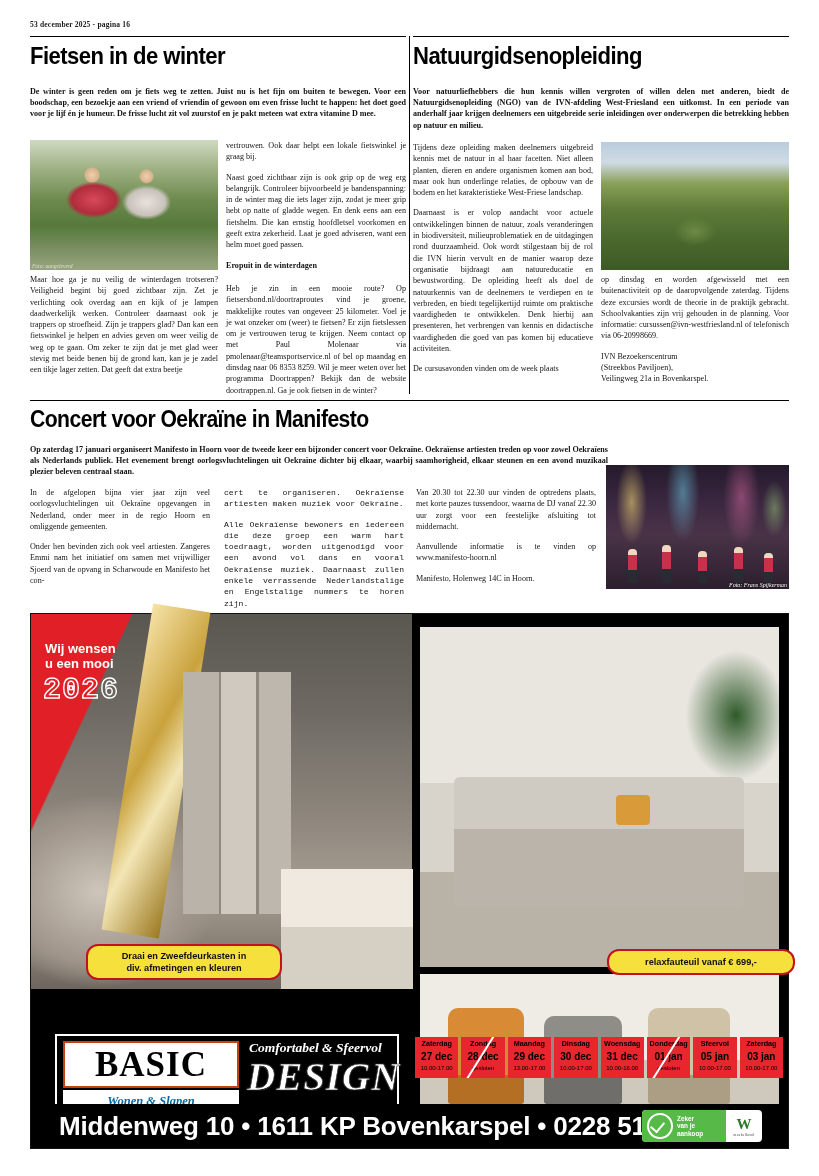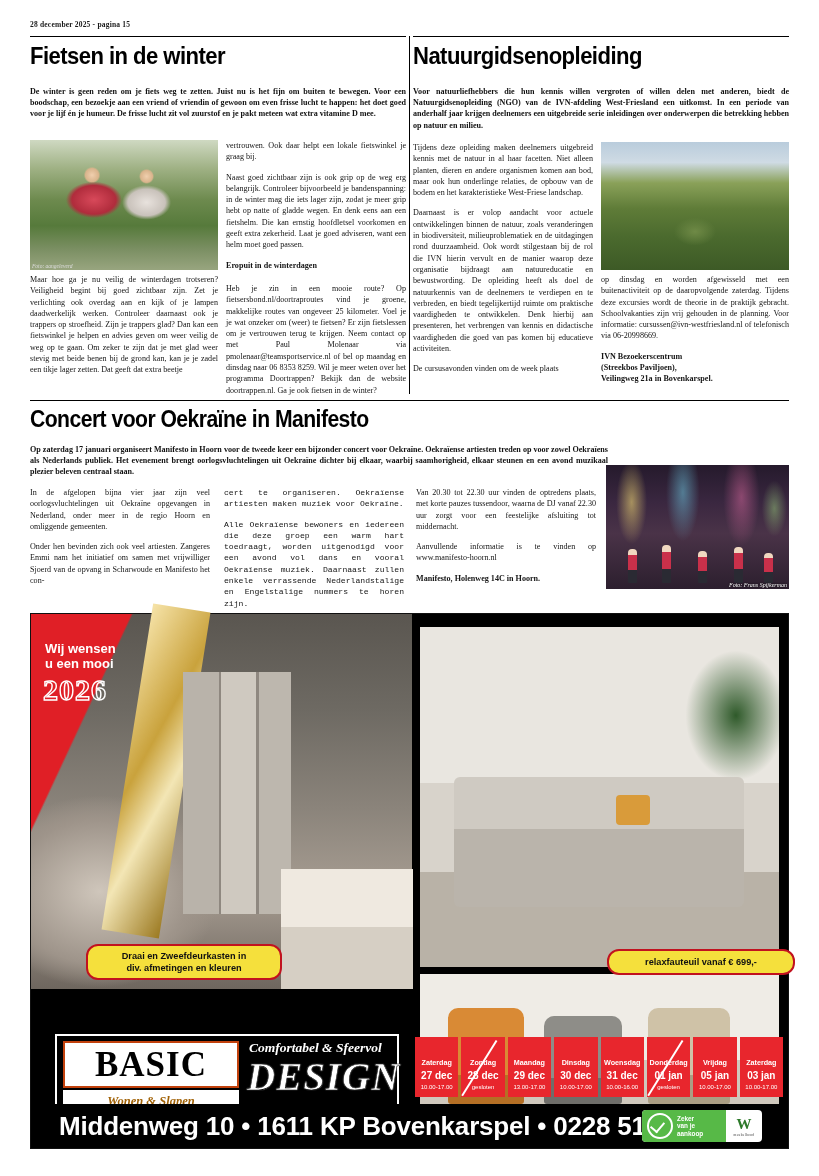--- a/index.html
+++ b/index.html
@@ -60,21 +60,21 @@
     line-height: 11.3px;
     color: #141414;
     text-align: justify;
     hyphens: auto;
   }
   .body p { margin: 0 0 9px 0; }
   .lead p { margin: 0; }
   .subhead {
     font-weight: bold;
   }
-  .bold { font-weight: bold; }
+  .bold { font-weight: normal; }
 
   
   .photo {
     position: absolute;
     overflow: hidden;
     background: #8a8f7a;
   }
   .photo .credit {
     position: absolute;
     right: 2px; bottom: 1px;
@@ -141,21 +141,21 @@
     left: 14px; top: 27px;
     font-family: "Liberation Sans", sans-serif;
     font-weight: bold;
     font-size: 13px;
     line-height: 15px;
     color: #fff;
   }
   .ad-year {
     position: absolute;
     left: 12px; top: 59px;
-    font-family: Liberation Serif, serif;
+    font-family: Liberation Mono, monospace;
     font-weight: bold;
     font-size: 30px;
     color: transparent;
     -webkit-text-stroke: 1.4px #ffffff;
     letter-spacing: 1px;
   }
   
   #ad-photo-room {
     position: absolute;
     left: 0; top: 0;
@@ -283,21 +283,21 @@
     position: absolute;
     left: 6px; top: 54px;
     width: 176px; height: 22px;
     background: #fff;
     font-family: "Liberation Serif", serif;
     font-weight: bold;
     font-style: italic;
     font-size: 12.5px;
     line-height: 22px;
     text-align: center;
-    color: #a16207;
+    color: #0369a1;
   }
   #logo-comfort {
     position: absolute;
     left: 192px; top: 4px;
     font-family: "Liberation Serif", serif;
     font-weight: bold;
     font-style: italic;
     font-size: 13.5px;
     color: #fff;
   }
@@ -319,23 +319,23 @@
     position: absolute;
     left: 384px; top: 423px;
     width: 368px;
     display: flex;
     gap: 3px;
   }
   .day {
     position: relative;
     flex: 1;
     background: #e8262d;
-    color: #ffffff;
+    color: #000000;
     text-align: center;
-    padding: 21px 0 5px 0;
+    padding: 2px 0 5px 0;
     overflow: hidden;
   }
   .day .dow {
     font-family: "Liberation Sans", sans-serif;
     font-weight: bold;
     font-size: 7.2px;
     display: block;
     line-height: 10px;
   }
   .day .date {
@@ -433,21 +433,21 @@
     color: #444;
     font-weight: normal;
     letter-spacing: .3px;
   }
 </style>
 </head>
 <body>
 
 <div id="page">
 
-  <div class="dateline">28 december 2025 - pagina 15</div>
+  <div class="dateline">53 december 2025 - pagina 16</div>
 
   <div class="rule" style="left:30px; top:36px; width:376px;"></div>
   <div class="rule" style="left:413px; top:36px; width:376px;"></div>
   <div class="vrule" style="left:409px; top:36px; height:358px;"></div>
 
   <div>
     <div class="headline" style="position:absolute; left:30px; top:44px; width:376px; font-size:24px;">Fietsen in de winter</div>
 
     <div class="lead" style="position:absolute; left:30px; top:86px; width:376px;">
       <p>De winter is geen reden om je fiets weg te zetten. Juist nu is het fijn om buiten te bewegen. Voor een boodschap, een bezoekje aan een vriend of vriendin of gewoon om even frisse lucht te happen: het doet goed voor je lijf én je humeur. De frisse lucht zit vol zuurstof en je pakt meteen wat extra vitamine D mee.</p>
@@ -590,21 +590,21 @@
         <span class="dow">Woensdag</span>
         <span class="date">31 dec</span>
         <span class="hrs">10.00-16.00</span>
       </div>
       <div class="day closed">
         <span class="dow">Donderdag</span>
         <span class="date">01 jan</span>
         <span class="hrs">gesloten</span>
       </div>
       <div class="day">
-        <span class="dow">Vrijdag</span>
+        <span class="dow">Sfeervol</span>
         <span class="date">05 jan</span>
         <span class="hrs">10.00-17.00</span>
       </div>
       <div class="day">
         <span class="dow">Zaterdag</span>
         <span class="date">03 jan</span>
         <span class="hrs">10.00-17.00</span>
       </div>
     </div>
 

